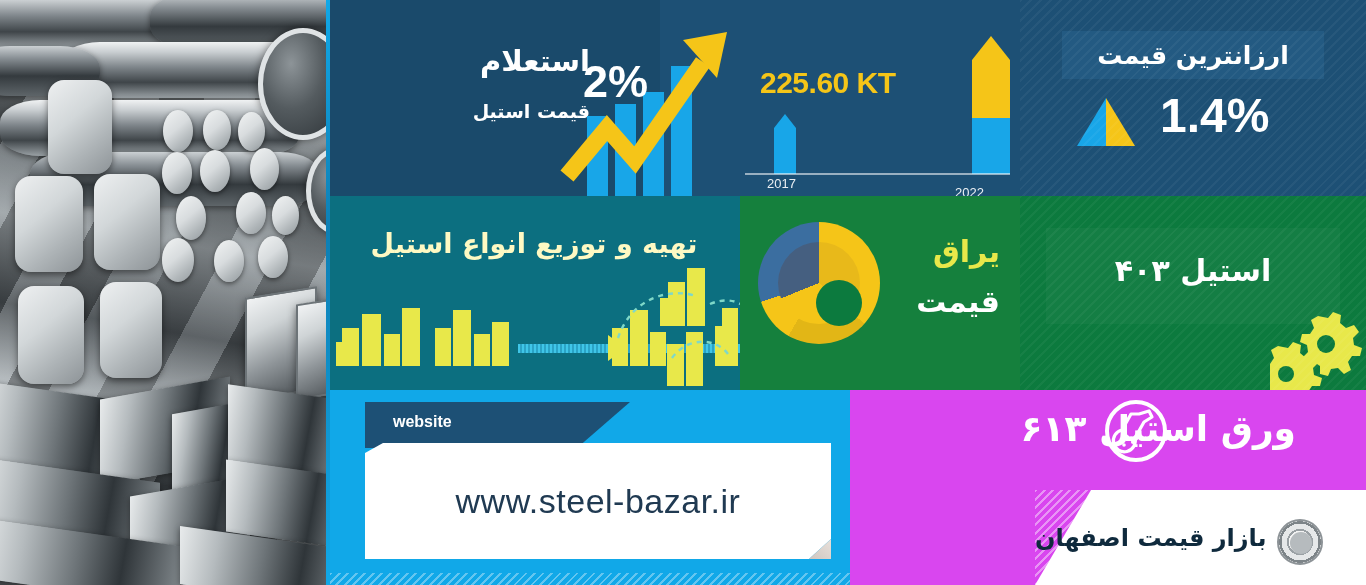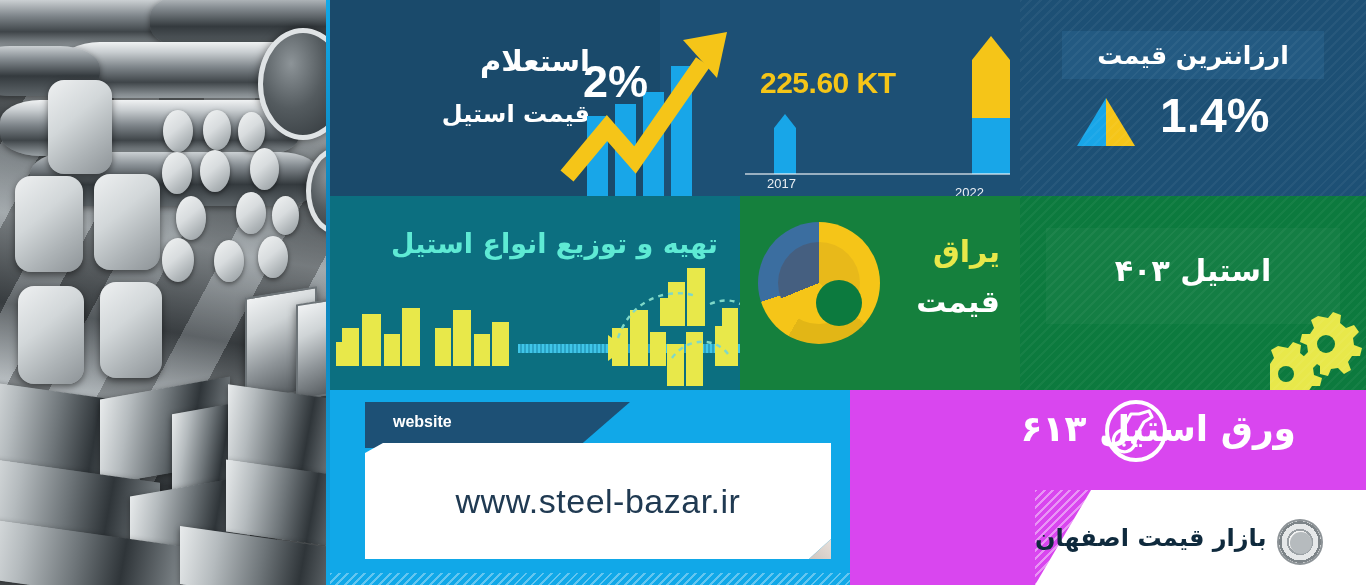--- a/index.html
+++ b/index.html
@@ -75,21 +75,21 @@
   
   #p1 { left:330px; top:0; width:690px; height:196px; background:#1d5075; }
   #p1 .leftshade{ position:absolute; left:0; top:0; width:330px; height:100%; background:#1a4a6b; }
   .rtl { direction:rtl; unicode-bidi:bidi-override; }
   .estelam {
     position:absolute; right:430px; top:44px; width:230px; text-align:right;
     color:#ffffff; font-size:29px; font-weight:bold; letter-spacing:.5px;
   }
   .estelam2 {
     position:absolute; right:430px; top:100px; width:230px; text-align:right;
-    color:#ffffff; font-size:24px; font-weight:bold;
+    color:#ffffff; font-size:19px; font-weight:bold;
   }
   .growth { position:absolute; left:225px; top:10px; width:190px; height:186px; }
   .pct {
     position:absolute; left:28px; top:46px; color:#fff;
     font-size:45px; font-weight:bold; font-family:"Liberation Sans", sans-serif;
   }
   .gbar { position:absolute; bottom:0; background:#18a6e8; width:21px; }
   .kt {
     position:absolute; left:430px; top:66px; color:#f5c518;
     font-size:30px; font-weight:bold; font-family:"Liberation Sans", sans-serif;
@@ -106,22 +106,22 @@
   }
   .ribbon span{ color:#fff; font-size:25px; font-weight:bold; }
   .pricepct {
     position:absolute; left:140px; top:88px; color:#fff;
     font-size:48px; font-weight:bold; font-family:"Liberation Sans", sans-serif;
   }
 
   
   #p3 { left:330px; top:196px; width:410px; height:194px; background:#0c6f80; }
   .p3title{
-    position:absolute; right:22px; top:32px; left:20px; 
-    color:#5eead4; font-size:27px; font-weight:bold;
+    position:absolute; right:22px; top:32px; left:20px; text-align:center;
+    color:#fef9c3; font-size:27px; font-weight:bold;
   }
   .bldg { position:absolute; background:#e8e84a; }
   .route { position:absolute; left:105px; top:148px; width:175px; height:9px;
            background:repeating-linear-gradient(90deg,#3fc6e8 0 2px, #2aa3c6 2px 4px); }
   .routearrow { position:absolute; left:168px; top:139px; width:0; height:0;
                 border-top:13px solid transparent; border-bottom:13px solid transparent;
                 border-left:18px solid #e8e84a; }
 
   
   #p4 { left:740px; top:196px; width:280px; height:194px; background:#15803d; }

